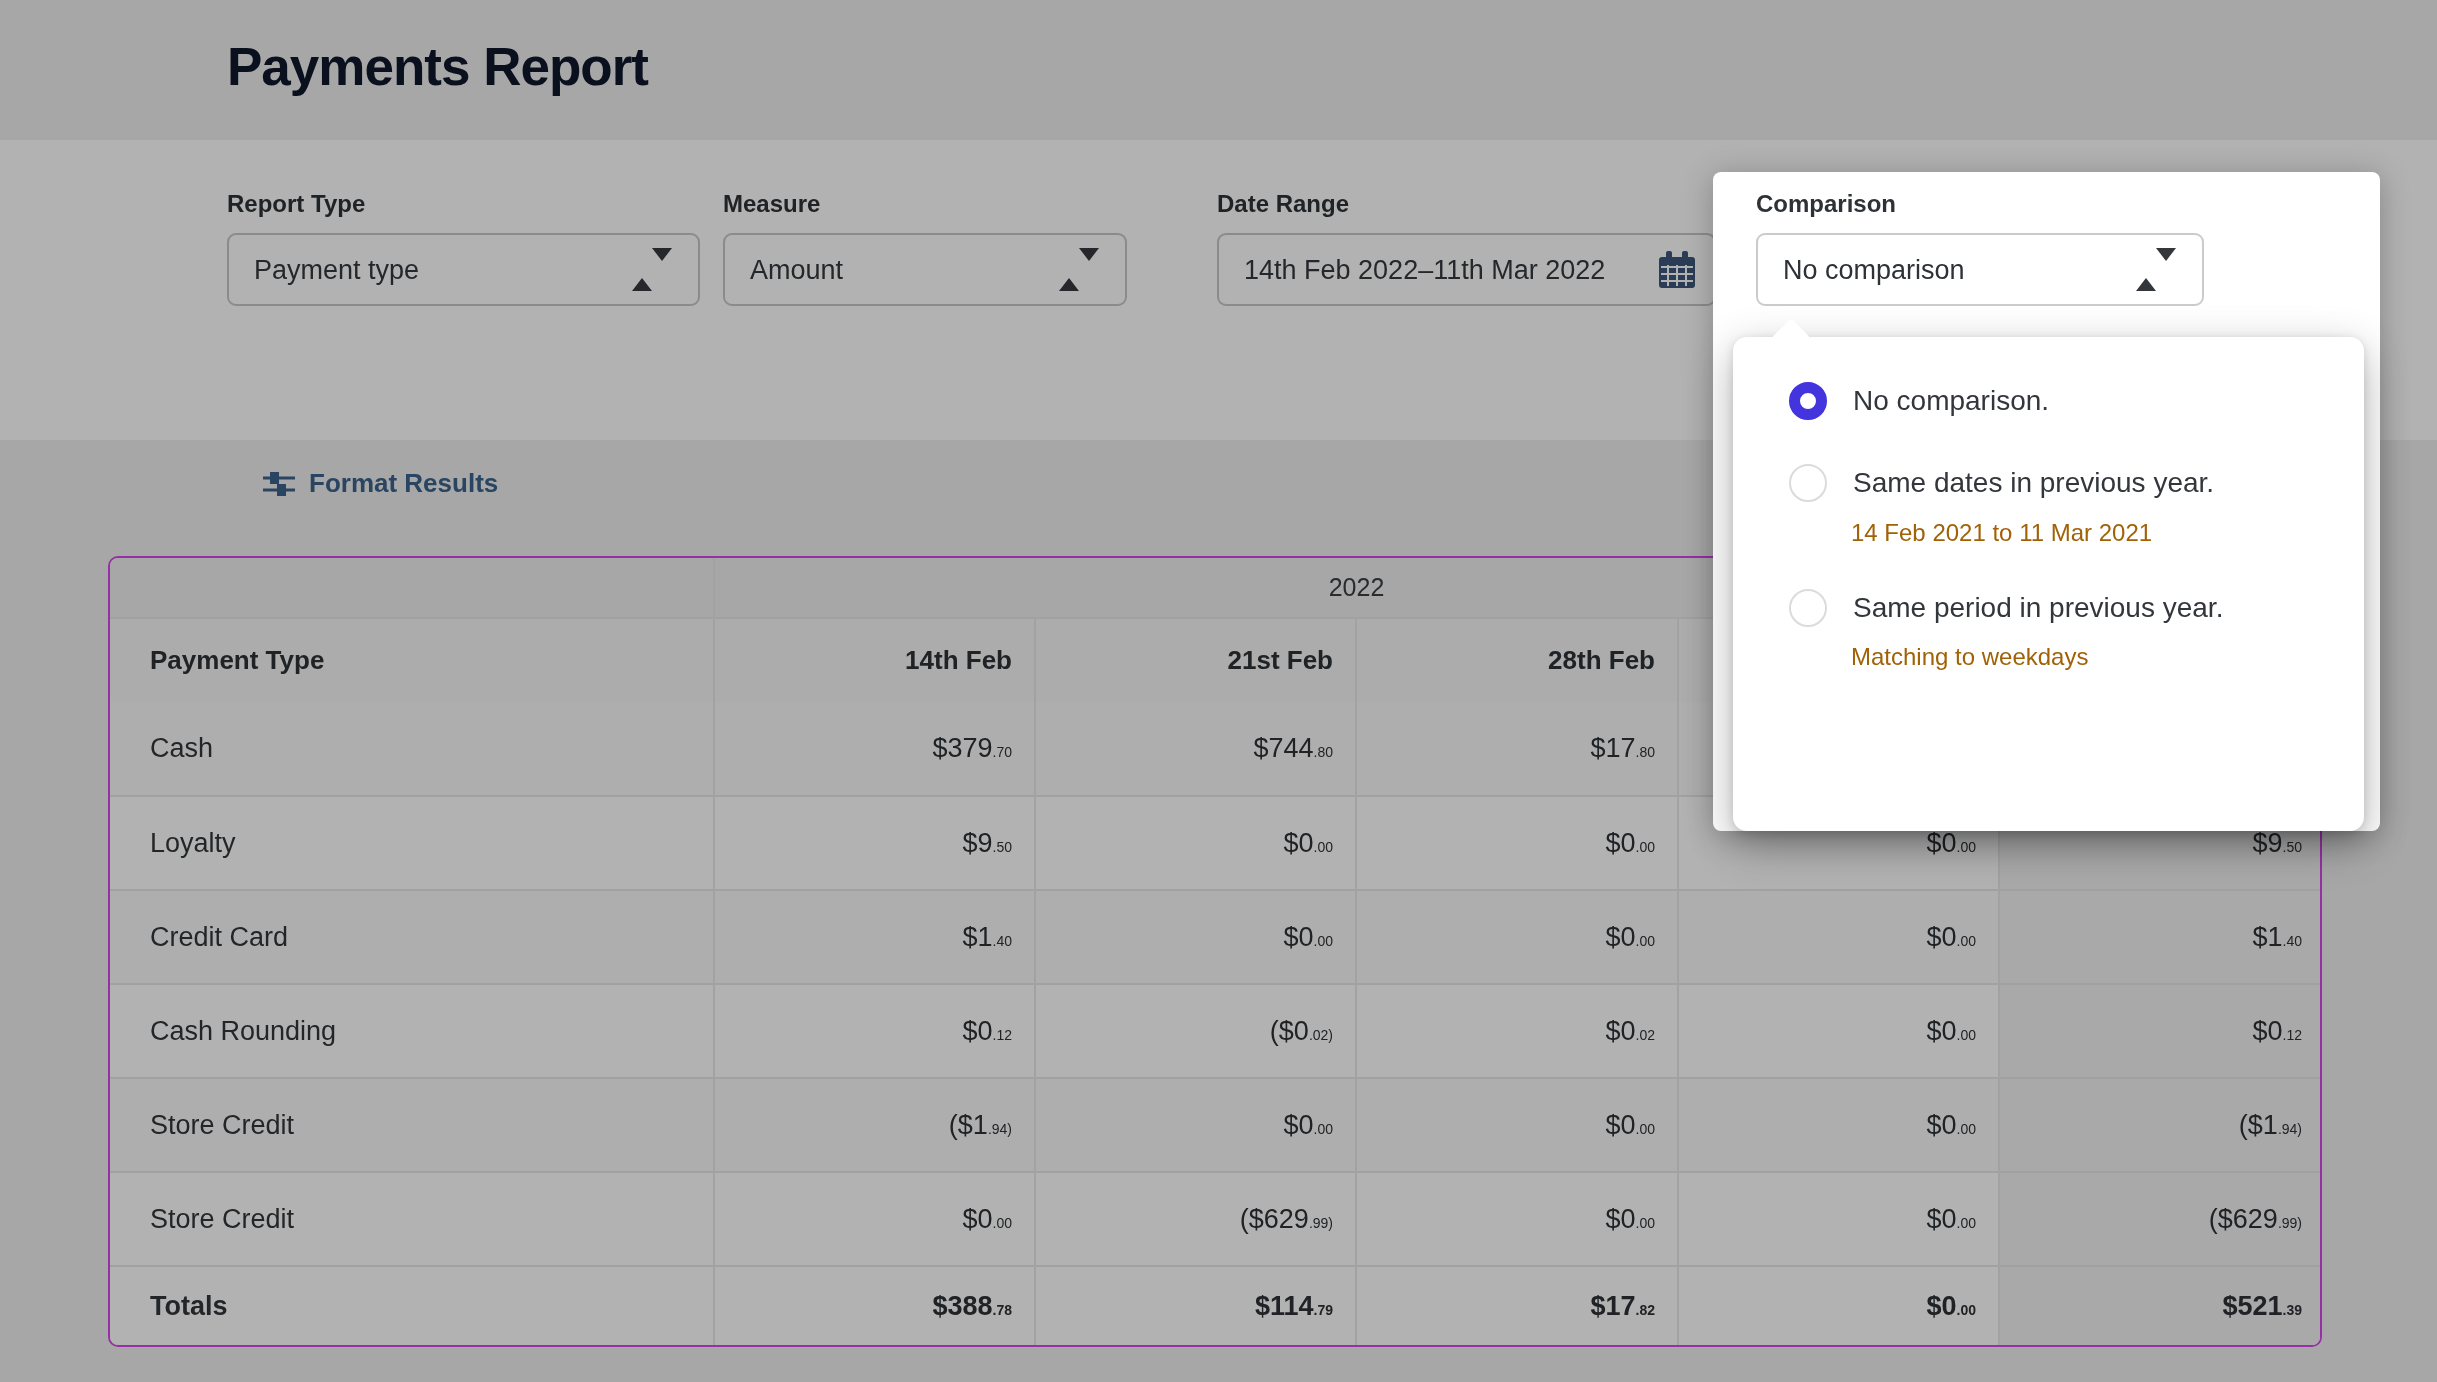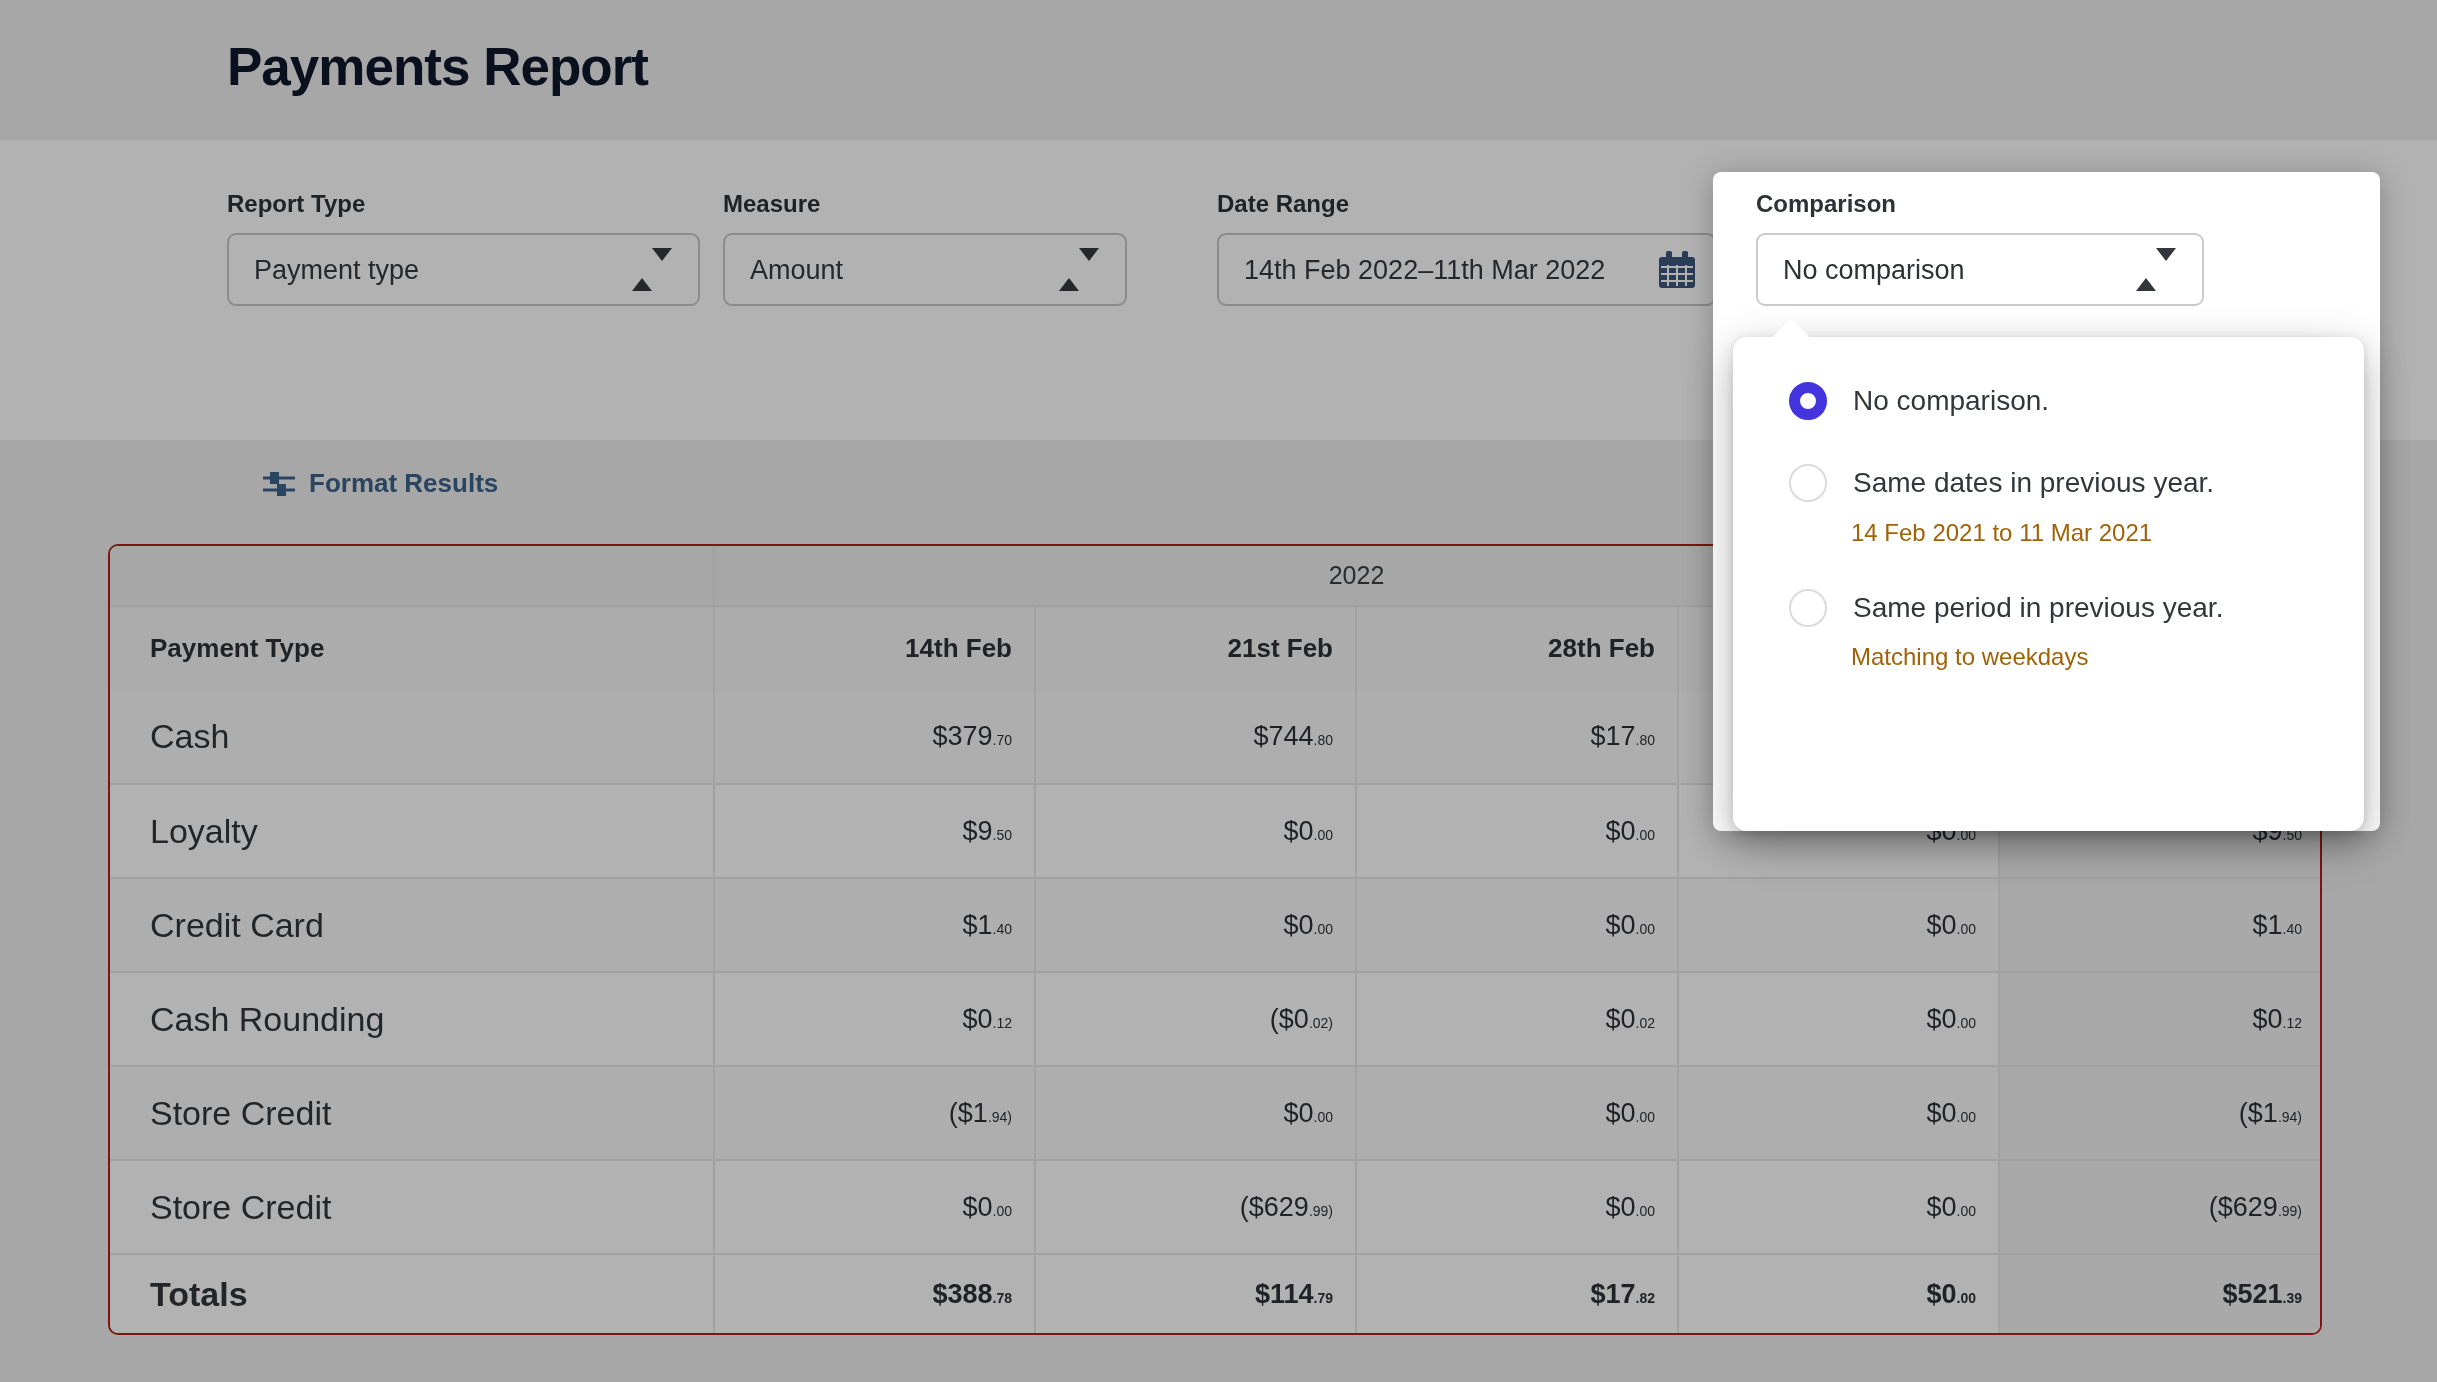--- a/index.html
+++ b/index.html
@@ -21,35 +21,35 @@
     font-size:27px;color:#363a3e;white-space:nowrap;}
   .steppers{position:absolute;right:26px;top:50%;transform:translateY(-50%);}
   .tri-up{width:0;height:0;border-left:10px solid transparent;border-right:10px solid transparent;
     border-bottom:13px solid #36393d;margin-bottom:20px;}
   .tri-down{width:0;height:0;border-left:10px solid transparent;border-right:10px solid transparent;
     border-top:13px solid #36393d;}
   .cal{position:absolute;right:16px;top:50%;transform:translateY(-50%);width:42px;height:44px;}
   
   .format-results{position:absolute;left:263px;top:468px;display:flex;align-items:flex-start;gap:14px;
     color:#3c648b;font-size:26px;font-weight:700;cursor:pointer;}
-  .table-wrap{position:absolute;left:108px;top:544px;width:2214px;border-radius:10px;overflow:hidden;
-    border:2px solid #b91c1c;box-sizing:border-box;background:#bef264;}
+  .table-wrap{position:absolute;left:108px;top:556px;width:2214px;border-radius:10px;overflow:hidden;
+    border:2px solid #d946ef;box-sizing:border-box;background:#bef264;}
   table{width:100%;border-collapse:collapse;table-layout:fixed;}
   tr.group{height:60px;background:#f0efef;}
   tr.group td{font-size:25px;color:#3b4044;}
   td.year{text-align:center;}
   tr.cols{height:84px;background:#f8f7f7;}
   tr.cols th{font-size:26px;font-weight:700;color:#2f3337;}
   tbody tr{height:94px;background:#ffffff;}
   tbody tr.alt{background:#fbfafa;}
   tbody tr.totals{height:79px;background:#ffffff;font-weight:700;}
   th,td{border-top:2px solid #e8e7e7;border-left:2px solid #eae9e9;padding:0;}
   th:first-child,td:first-child{border-left:none;}
   tr:first-child td{border-top:none;}
-  .rowlabel{text-align:left;padding-left:40px;font-size:34px;color:#33373b;}
+  .rowlabel{text-align:left;padding-left:40px;font-size:27px;color:#33373b;}
   .num{text-align:right;padding-right:22px;font-size:27px;color:#2e3236;white-space:nowrap;}
   .num .cents{font-size:14px;}
   td.tot-col,th.tot-col{background:#f3f2f2;}
   
   .dim{position:absolute;inset:0;background:rgba(0,0,0,0.30);z-index:40;}
   .spotlight{position:absolute;left:1713px;top:172px;width:667px;height:659px;background:#ffffff;
     border-radius:8px;z-index:50;box-shadow:0 4px 30px rgba(0,0,0,0.25);}
   .spotlight .filter-label{top:18px;left:43px;color:#2e3236;}
   .spotlight .select-box{left:43px;top:61px;width:448px;border-color:#cccbcb;background:#fff;}
   .spotlight .select-text{color:#2e3236;}

